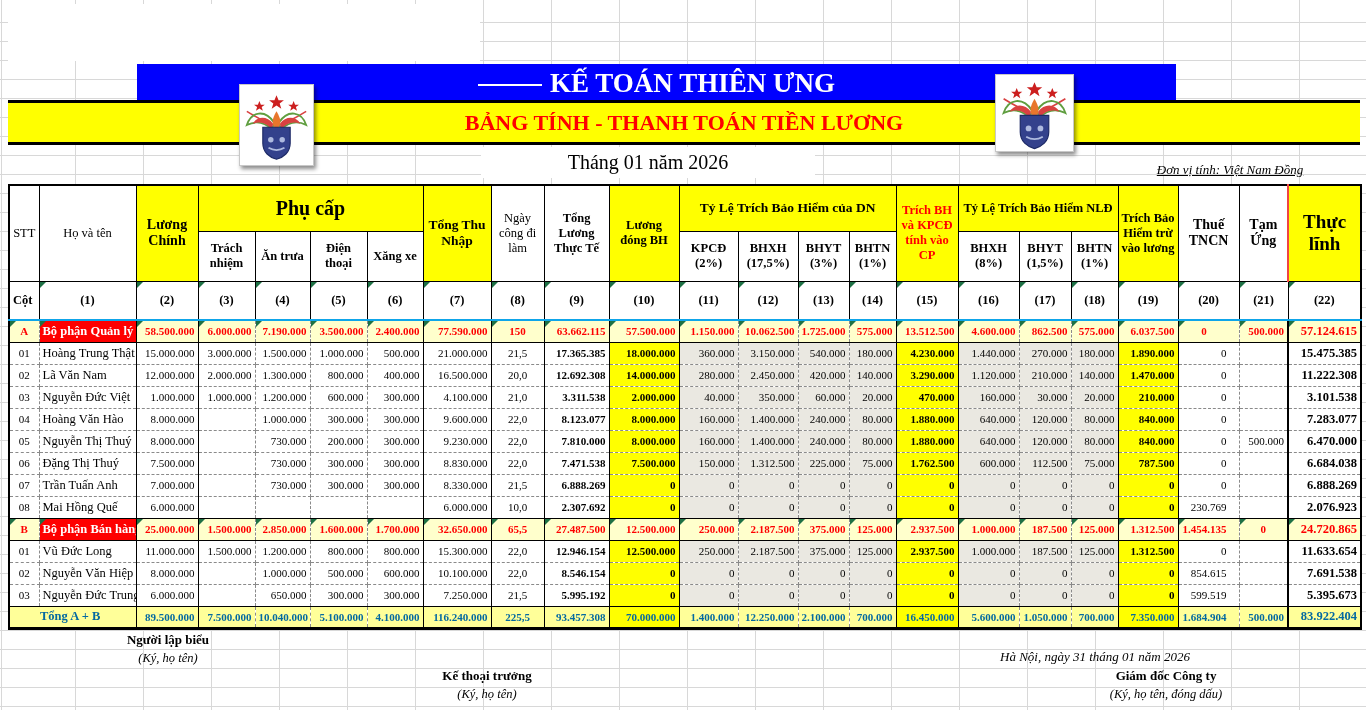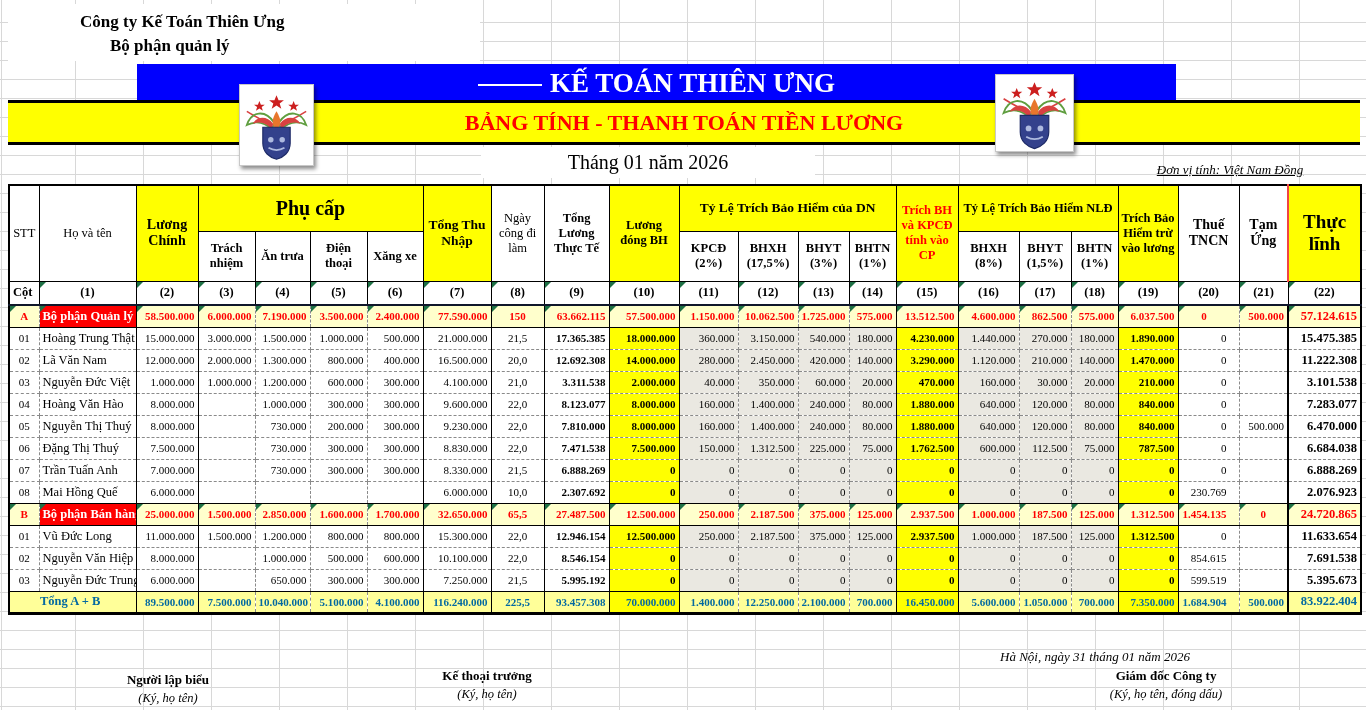--- a/index.html
+++ b/index.html
@@ -38,21 +38,21 @@
   th{ border:1px solid #000; background:#fff; font-size:12.5px; font-weight:bold; text-align:center;
       vertical-align:middle; padding:0 2px; position:relative; overflow:hidden; }
   th.plain{ font-weight:normal; }
   th.hy{ background:#ffff00; }
   th.big{ font-size:20px; }
   th.red{ color:#fe0000; }
   th.xl{ font-size:19px; }
   th.bl2{ border-left:2px solid #ef4444; }
   tr.hr1 th{ height:46px; }
   tr.hr2 th{ height:50px; }
-  tr.cot th{ height:24px; border-bottom:2px solid #0f172a; font-size:12.5px; }
+  tr.cot th{ height:39px; border-bottom:2px solid #0ea5e9; font-size:12.5px; }
   th.cot-first{ text-align:left; padding-left:3px; }
 
   td{ border:1px dashed #8a8a8a; height:22px; font-size:11px; padding:0 3px; white-space:nowrap;
       overflow:hidden; position:relative; background:#fff; color:#000; vertical-align:middle; }
   td.stt{ text-align:center; }
   td.name{ text-align:left; font-size:12.5px; padding-left:3px; }
   td.num{ text-align:right; }
   td.ctr{ text-align:center; }
   td.b{ font-weight:bold; }
   td.fl{ font-size:12.5px; font-weight:bold; }
@@ -78,24 +78,20 @@
   #place-date{ position:absolute; left:1000px; top:649px; width:312px; z-index:2; text-align:left;
     font-style:italic; font-size:13px; }
 </style>
 </head>
 <body>
 
 <div id="app">
 
   <div class="wpatch" style="left:8px;top:4px;width:472px;height:57px;"></div>
 
-  <div class="company">
-    <div class="l1">Công ty Kế Toán Thiên Ưng</div>
-    <div class="l2">Bộ phận quản lý</div>
-  </div>
 
   <div class="band-blue">
     <span class="ul-blank"></span><span>KẾ TOÁN THIÊN ƯNG</span>
   </div>
 
   <div class="band-yellow">
     <span>BẢNG TÍNH - THANH TOÁN TIỀN LƯƠNG</span>
   </div>
 
   <div class="period">Tháng 01 năm 2026</div>
@@ -571,21 +567,21 @@
             <td class="gry">700.000</td>
             <td class="ylw sl">7.350.000</td>
             <td class="num pr sl">1.684.904</td>
             <td class="num">500.000</td>
             <td class="num b fl sl2">83.922.404</td>
           </tr>
         </tbody>
     </table>
   </div>
 
-  <div class="sig" style="left:68px;top:672px;width:200px;">
+  <div class="sig" style="left:68px;top:632px;width:200px;">
     <div class="t">Người lập biểu</div>
     <div class="n">(Ký, họ tên)</div>
   </div>
   <div class="sig" style="left:387px;top:668px;width:200px;">
     <div class="t">Kế thoại trưởng</div>
     <div class="n">(Ký, họ tên)</div>
   </div>
   <div id="place-date">Hà Nội, ngày 31 tháng 01 năm 2026</div>
   <div class="sig" style="left:1041px;top:668px;width:250px;">
     <div class="t">Giám đốc Công ty</div>

